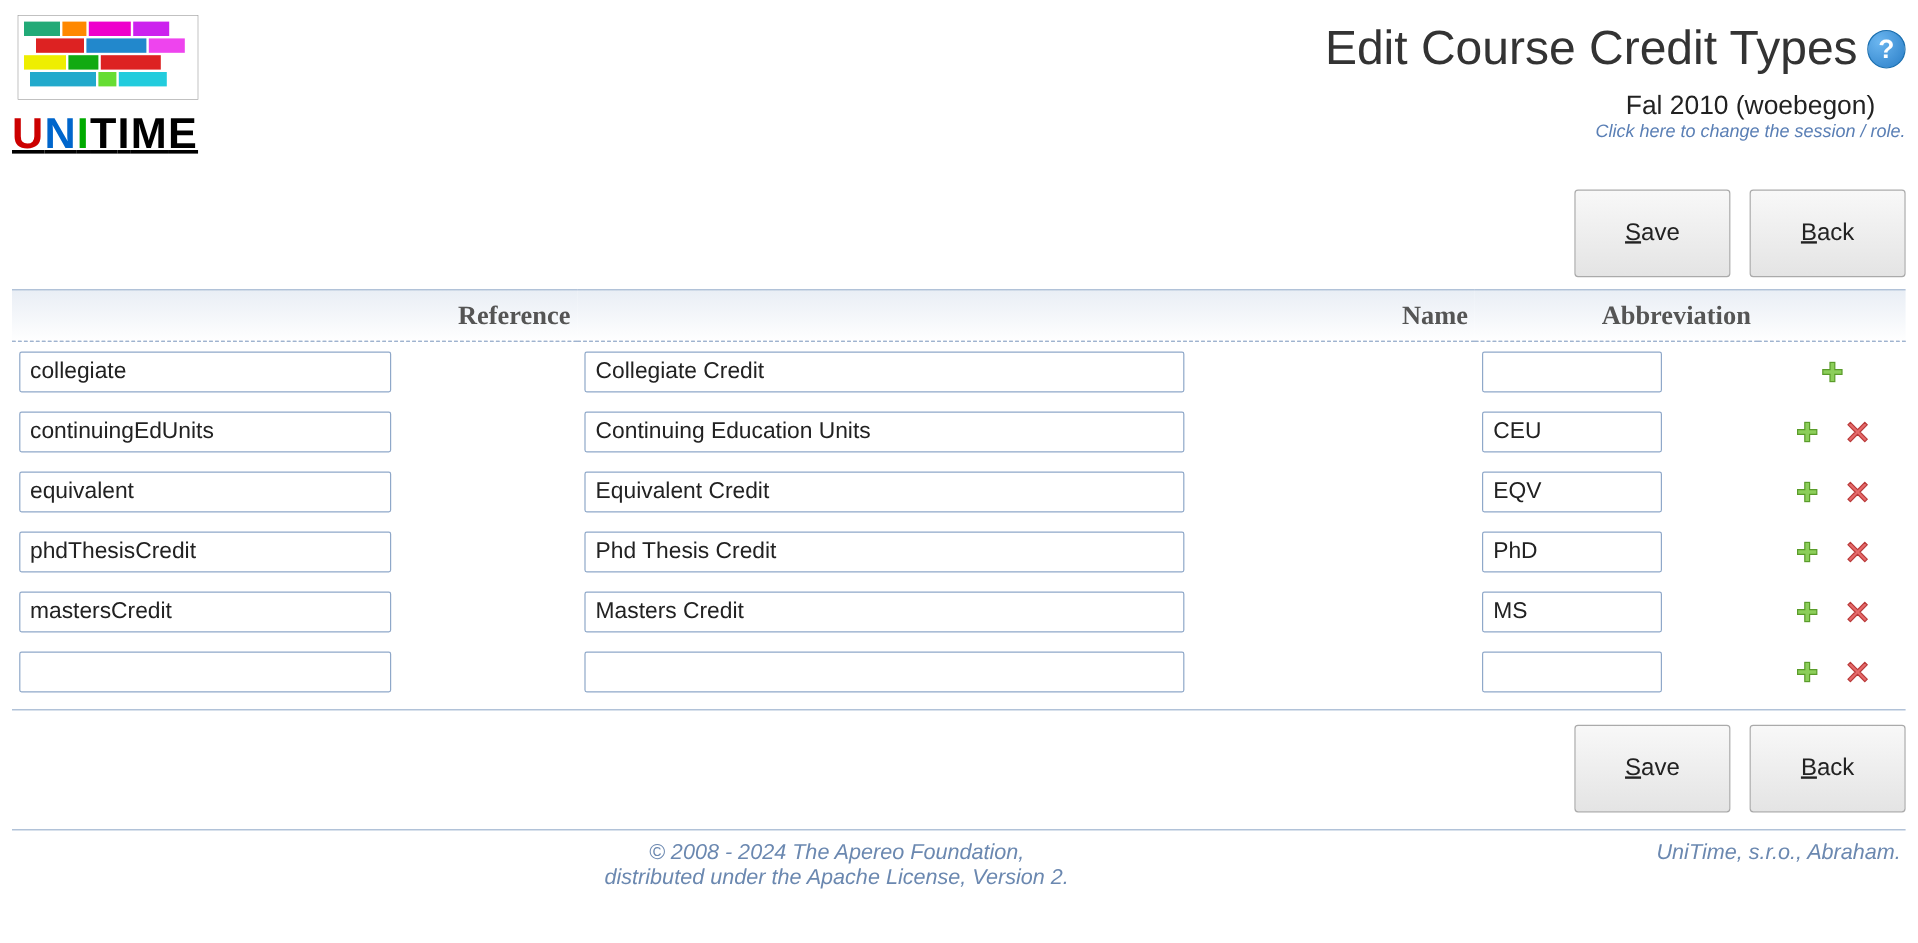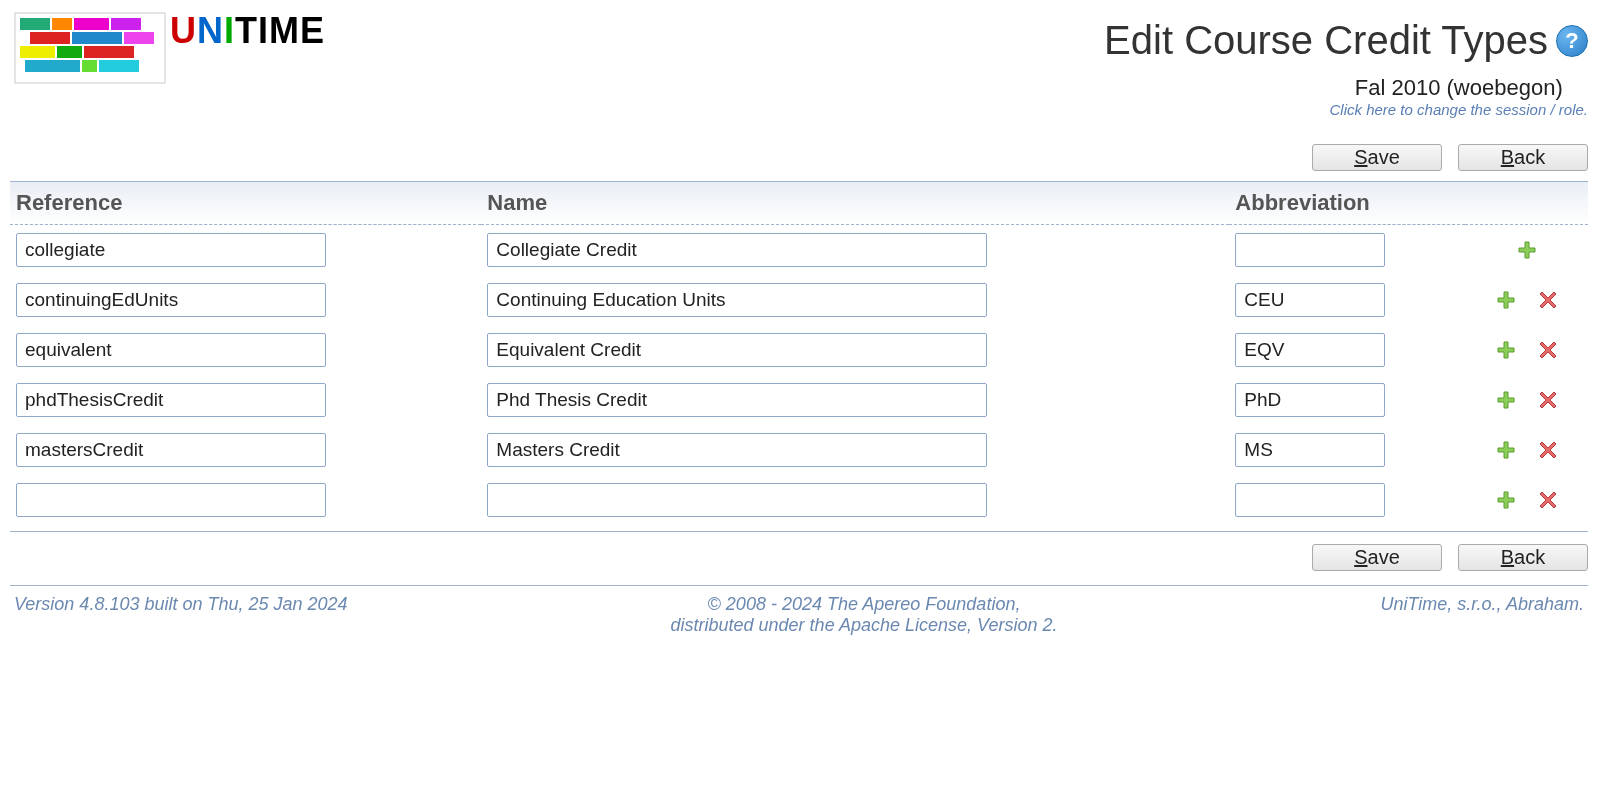--- a/index.html
+++ b/index.html
@@ -13,20 +13,22 @@
       max-width: 1580px;
     }
     .header {
       display: flex;
       justify-content: space-between;
       align-items: flex-start;
       margin-bottom: 20px;
     }
     .logo-area {
       display: flex;
+      flex-direction: column;
+      text-decoration: underline;
     }
     .grid-logo {
       width: 160px;
       height: 80px;
     }
     .brand {
       font-size: 36px;
       font-weight: bold;
       letter-spacing: 1px;
       margin-top: 2px;
@@ -88,44 +90,45 @@
     }
     .session-block { cursor: pointer; }
     .button-bar {
       display: flex;
       justify-content: flex-end;
       gap: 16px;
       padding: 6px 0 10px;
     }
     .btn {
       min-width: 130px;
-      padding: 1px 24px;
+      padding: 24px 24px;
       font-size: 20px;
       background: linear-gradient(to bottom, #f8f8f8, #e4e4e4);
       border: 1px solid #aaa;
       border-radius: 3px;
       cursor: pointer;
       color: #222;
     }
     .underline-first::first-letter { text-decoration: underline; }
     table.data {
       width: 100%;
       border-collapse: collapse;
     }
     table.data thead tr {
       background: linear-gradient(to bottom, #e9eef5, #ffffff);
     }
     table.data th {
-      text-align: left;
+      text-align: right;
       padding: 8px 6px;
       font-size: 22px;
       color: #555;
       font-weight: bold;
       border-top: 1px solid #9fb3cf;
       border-bottom: 1px dashed #9fb3cf;
+      font-family: Liberation Serif, serif;
     }
     table.data td {
       padding: 8px 6px;
       vertical-align: middle;
     }
     .ref-col { width: 460px; }
     .name-col { width: 730px; }
     .abbr-col { width: 230px; }
     .act-col { width: 120px; text-align: center; }
     input.text-input {
@@ -339,21 +342,20 @@
   </table>
 
   <div class="sep"></div>
 
   <div class="button-bar">
     <button class="btn underline-first">Save</button>
     <button class="btn underline-first">Back</button>
   </div>
 
   <div class="footer">
-    <div class="left">Version 4.8.103 built on Thu, 25 Jan 2024</div>
     <div class="mid">
       <div>© 2008 - 2024 The Apereo Foundation,</div>
       <div>distributed under the Apache License, Version 2.</div>
     </div>
     <div class="right">
       <div>UniTime, s.r.o., Abraham.</div>
     </div>
   </div>
 
 </div>

